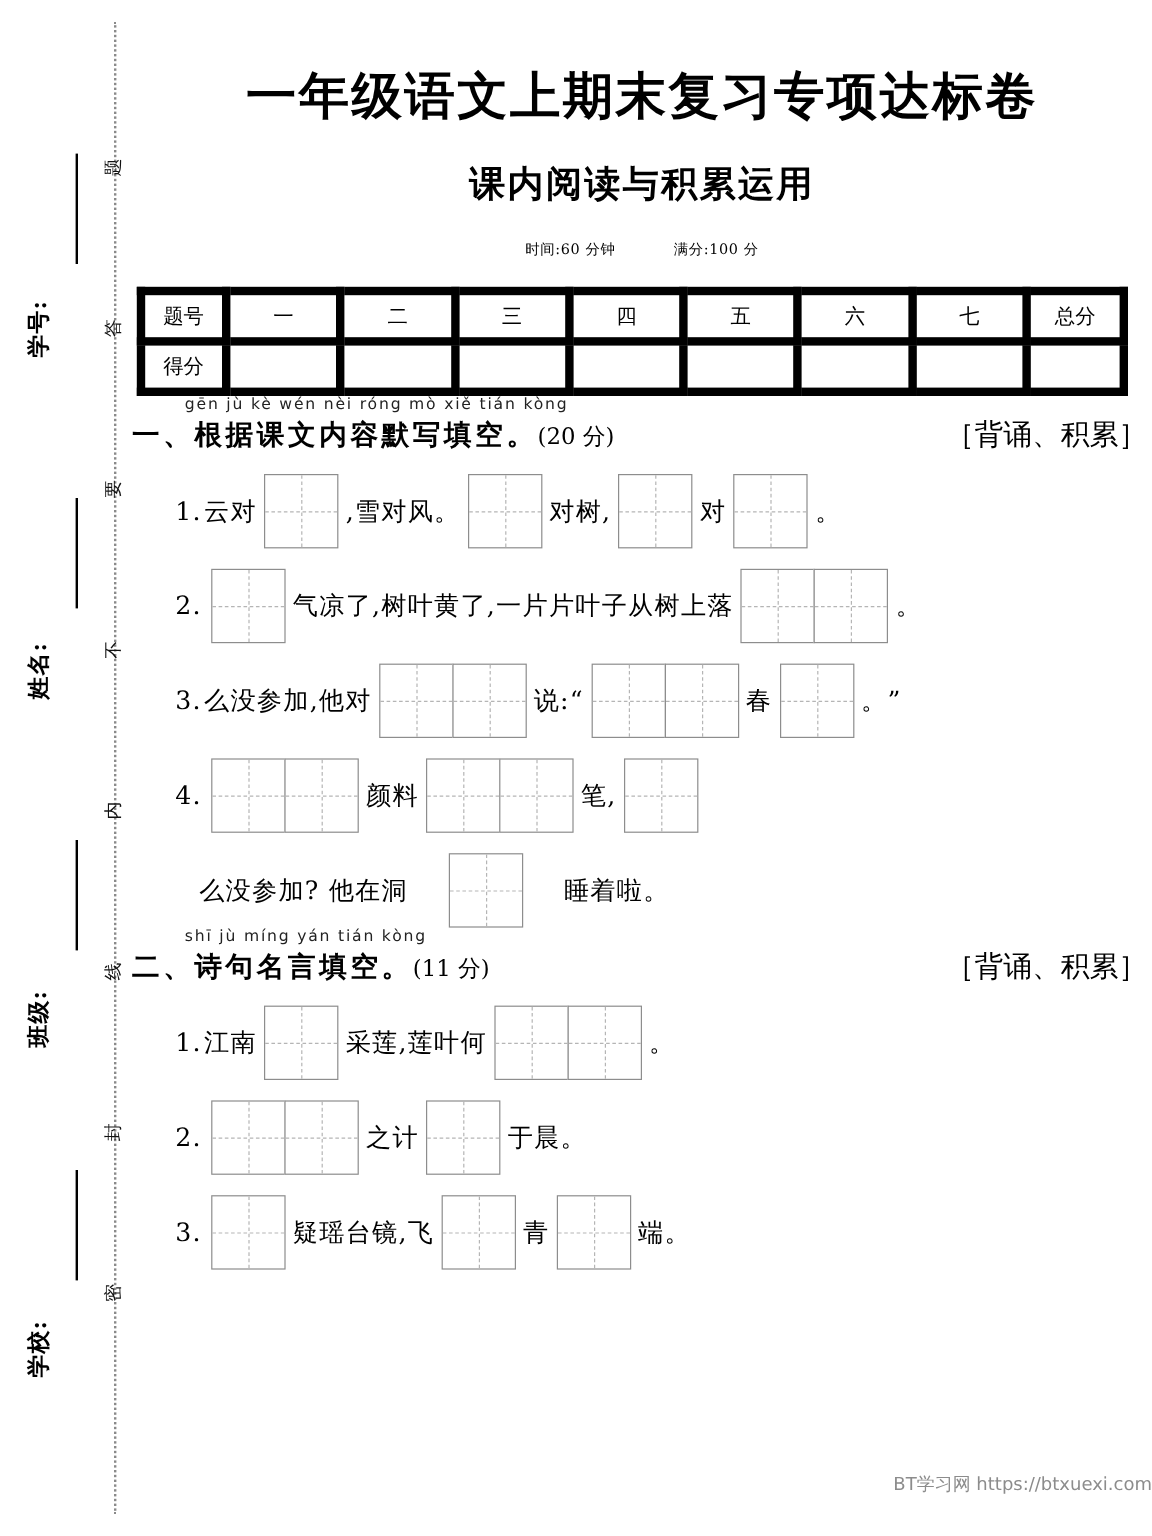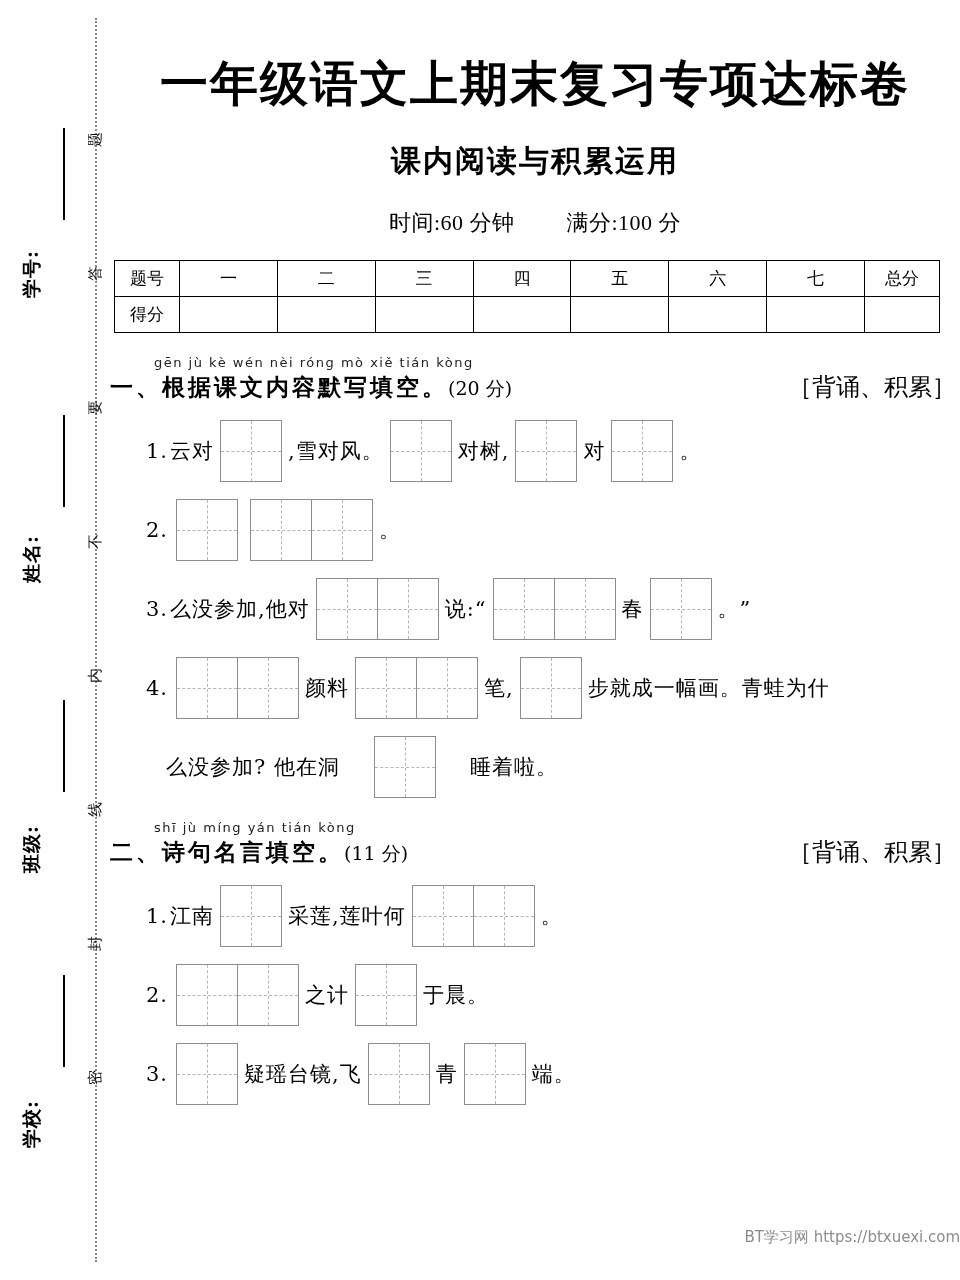--- a/index.html
+++ b/index.html
@@ -64,63 +64,61 @@
   
   #content {
     position: absolute;
     left: 110px; top: 0;
     width: 850px; height: 1280px;
   }
 
   .title-main {
     margin-top: 52px;
     text-align: center;
-    font-size: 48px;
+    font-size: 42px;
     font-weight: bold;
     letter-spacing: 2px;
     font-family: "DejaVu Serif", "Liberation Serif", serif;
   }
   .title-sub {
     margin-top: 25px;
     text-align: center;
     font-size: 30px;
     font-weight: bold;
     letter-spacing: 2px;
   }
   .meta-line {
     margin-top: 26px;
     text-align: center;
-    font-size: 22px;
+    font-size: 12px;
     letter-spacing: 0.5px;
-    font-family: Liberation Serif, serif;
   }
   .meta-gap { display: inline-block; width: 40px; }
 
   
   .score-table {
     margin: 22px auto 0 4px;
     border-collapse: collapse;
     width: 826px;
     table-layout: fixed;
   }
   .score-table td {
-    border: 1px solid #000000;
+    border: 7px solid #000000;
     height: 33px;
     text-align: center;
     vertical-align: middle;
     font-size: 17px;
     font-family: "DejaVu Serif", "Liberation Serif", serif;
   }
   .score-table td.rowhead { width: 62px; }
   .score-table td.lastcol { width: 72px; }
 
   
   .section {
     position: relative;
-    margin-top: 22px;
   }
   .pinyin {
     font-family: "DejaVu Sans", "Liberation Sans", sans-serif;
     font-size: 13px;
     letter-spacing: 1.5px;
     color: #222;
     margin-left: 44px;
     margin-bottom: 1px;
   }
   .sec-row {
@@ -293,20 +291,21 @@
             <span class="grid-run">
               <span class="cell"></span>
             </span>
             <span class="txt">。</span>
           </div>
           <div class="q">
             <span class="q-num">2.</span>
             <span class="grid-run">
               <span class="cell"></span>
             </span>
+            <span class="txt">气凉了,树叶黄了,一片片叶子从树上落</span>
             <span class="grid-run">
               <span class="cell"></span>
               <span class="cell"></span>
             </span>
             <span class="txt">。</span>
           </div>
           <div class="q">
             <span class="q-num">3.</span>
             <span class="txt">么没参加,他对</span>
             <span class="grid-run">
@@ -332,21 +331,20 @@
             </span>
             <span class="txt">颜料</span>
             <span class="grid-run">
               <span class="cell"></span>
               <span class="cell"></span>
             </span>
             <span class="txt">笔,</span>
             <span class="grid-run">
               <span class="cell"></span>
             </span>
-            <span class="txt">步就成一幅画。青蛙为什</span>
           </div>
           <div class="q indent">
             <span class="txt">么没参加? 他在洞</span>
             <span class="grid-run">
               <span class="cell"></span>
             </span>
             <span class="txt">睡着啦。</span>
           </div>
         </div>
         <div class="section">

